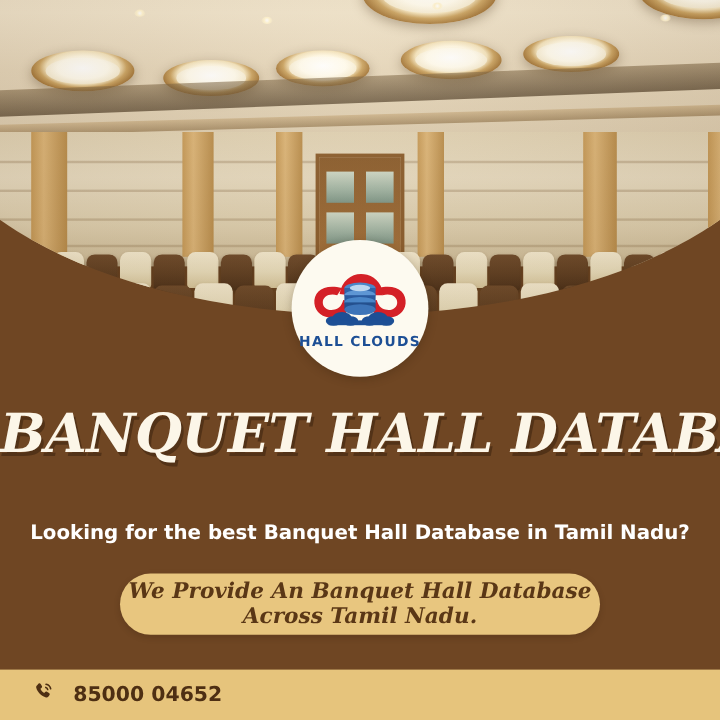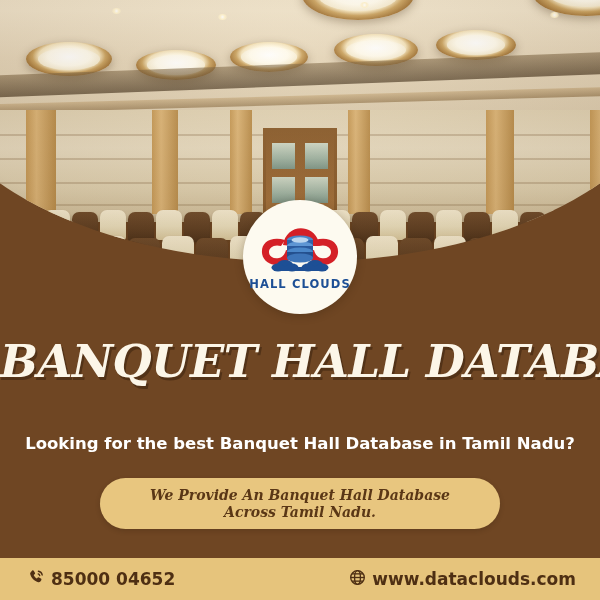--- a/index.html
+++ b/index.html
@@ -201,42 +201,42 @@
     background: #e8c67f;
     display: flex;
     align-items: center;
     justify-content: center;
     box-shadow: 0 2px 5px rgba(45,28,12,.22);
   }
   .pill-text {
     font-family: "DejaVu Serif", serif;
     font-weight: bold;
     font-style: italic;
-    font-size: 14px;
+    font-size: 18px;
     line-height: 1.15;
     text-align: center;
     color: #5a3716;
     white-space: pre-line;
   }
 
   
   .footer {
     position: absolute;
     left: 0;
     top: 558px;
     width: 600px;
     height: 42px;
     background: #e6c47c;
     display: flex;
     align-items: center;
   }
   .footer-item {
     display: flex;
     align-items: center;
-    gap: 5px;
+    gap: 15px;
     color: #4e2f13;
     font-family: "DejaVu Sans", sans-serif;
     font-weight: bold;
     font-size: 17px;
     white-space: nowrap;
   }
   .footer-phone { margin-left: 27px; }
   .footer-web   { margin-left: auto; margin-right: 24px; }
   .f-icon { display: block; }
 </style>
@@ -403,28 +403,16 @@
       <span class="f-icon">
         <svg width="19" height="19" viewBox="0 0 24 24" fill="none">
           <path d="M6.6 3.2c.7-.5 1.7-.3 2.1.5l1.3 2.3c.4.7.2 1.6-.5 2l-1 .7c.5 1.7 2.3 3.8 4 4.6l.8-1c.5-.6 1.4-.8 2-.4l2.2 1.3c.8.5 1 1.5.5 2.2l-1.1 1.5c-.6.8-1.6 1.2-2.6 1-4.6-1-9.3-5.7-10.3-10.3-.2-1 .2-2 1-2.6l1.6-1.8z" fill="#4e2f13"></path>
           <path d="M14.4 4.1c2.4.4 4.3 2.3 4.8 4.7" stroke="#4e2f13" stroke-width="1.7" stroke-linecap="round"></path>
           <path d="M14.1 7.4c1 .3 1.8 1.1 2 2.2" stroke="#4e2f13" stroke-width="1.7" stroke-linecap="round"></path>
         </svg>
       </span>
       <span>85000 04652</span>
     </div>
 
-    <div class="footer-item footer-web">
-      <span class="f-icon">
-        <svg width="19" height="19" viewBox="0 0 24 24" fill="none" stroke="#4e2f13" stroke-width="1.7">
-          <circle cx="12" cy="12" r="8.6"></circle>
-          <ellipse cx="12" cy="12" rx="3.7" ry="8.6"></ellipse>
-          <line x1="3.4" y1="12" x2="20.6" y2="12"></line>
-          <line x1="4.8" y1="7.4" x2="19.2" y2="7.4"></line>
-          <line x1="4.8" y1="16.6" x2="19.2" y2="16.6"></line>
-        </svg>
-      </span>
-      <span>www.dataclouds.com</span>
-    </div>
 
   </div>
 
 </div>
 
 </body></html>

